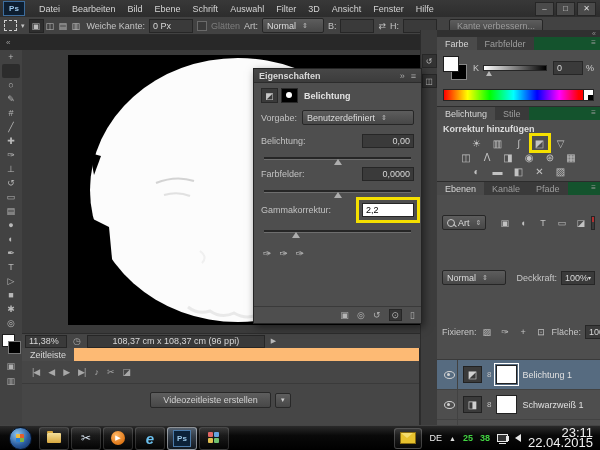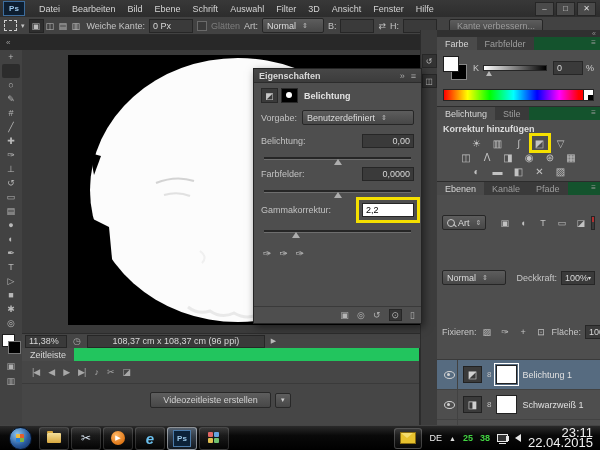--- a/index.html
+++ b/index.html
@@ -59,21 +59,21 @@
   #canvas{left:22px;top:50px;width:398px;height:283px;background:#3a3a3a;overflow:hidden}
   #docblack{position:absolute;left:46px;top:5px;width:352px;height:270px;background:#000}
 
   
   #statusbar{left:22px;top:333px;width:398px;height:15px;background:#454545;border-top:1px solid #2c2c2c;
              display:flex;align-items:center;gap:6px;padding:0 3px;box-sizing:border-box}
   #statusbar .fld{height:9px;line-height:9px}
 
   
   #timeline{left:22px;top:348px;width:398px;height:77px;background:#464646;border-right:1px solid #2a2a2a;box-sizing:border-box}
-  #tl-tabs{height:13px;background:#22c55e;display:flex}
+  #tl-tabs{height:13px;background:#fdba74;display:flex}
   .ptab{padding:2px 8px;color:#9d9d9d;background:#3a3a3a}
   .ptab.on{background:#4a4a4a;color:#d6d6d6}
   #tl-controls{display:flex;align-items:center;gap:9px;padding:6px 10px;color:#a8a8a8;font-size:9px;
                border-bottom:1px solid #3a3a3a}
   #tl-controls span{letter-spacing:-1px}
   #tl-btnrow{display:flex;align-items:center;justify-content:center;gap:4px;margin-top:8px}
   #tl-create{background:linear-gradient(#5e5e5e,#474747);border:1px solid #282828;border-radius:2px;
              padding:2px 12px;color:#d2d2d2}
   #tl-dd{width:14px;height:13px;background:linear-gradient(#5e5e5e,#474747);border:1px solid #282828;
          border-radius:2px;display:flex;align-items:center;justify-content:center;font-size:7px}

